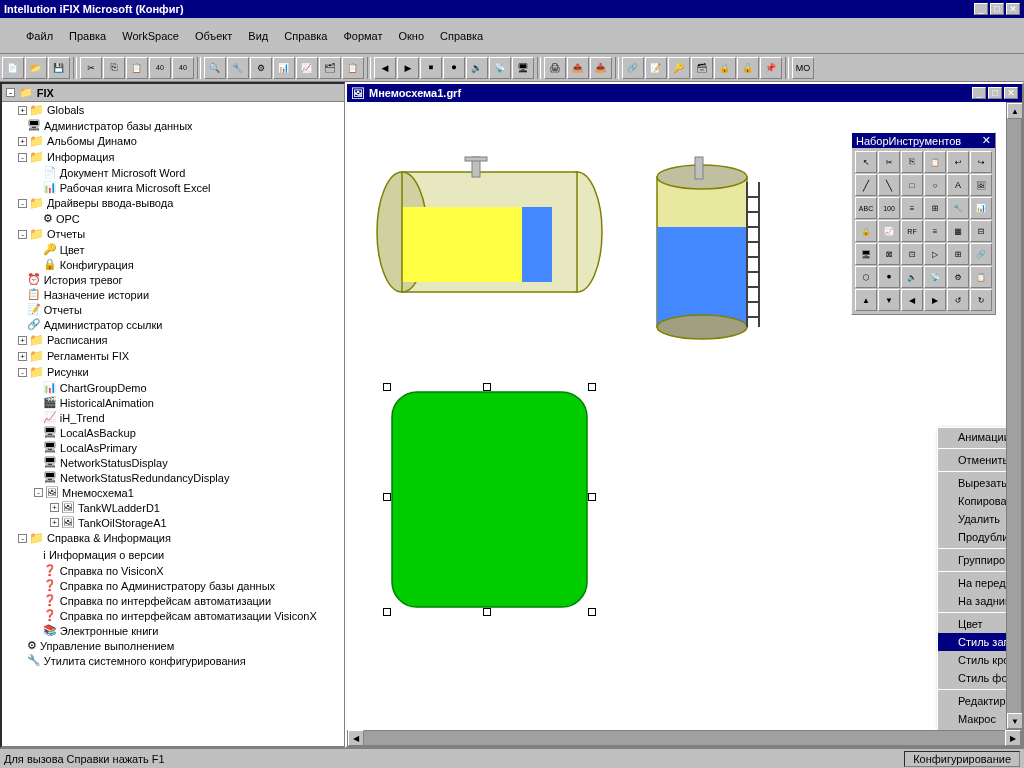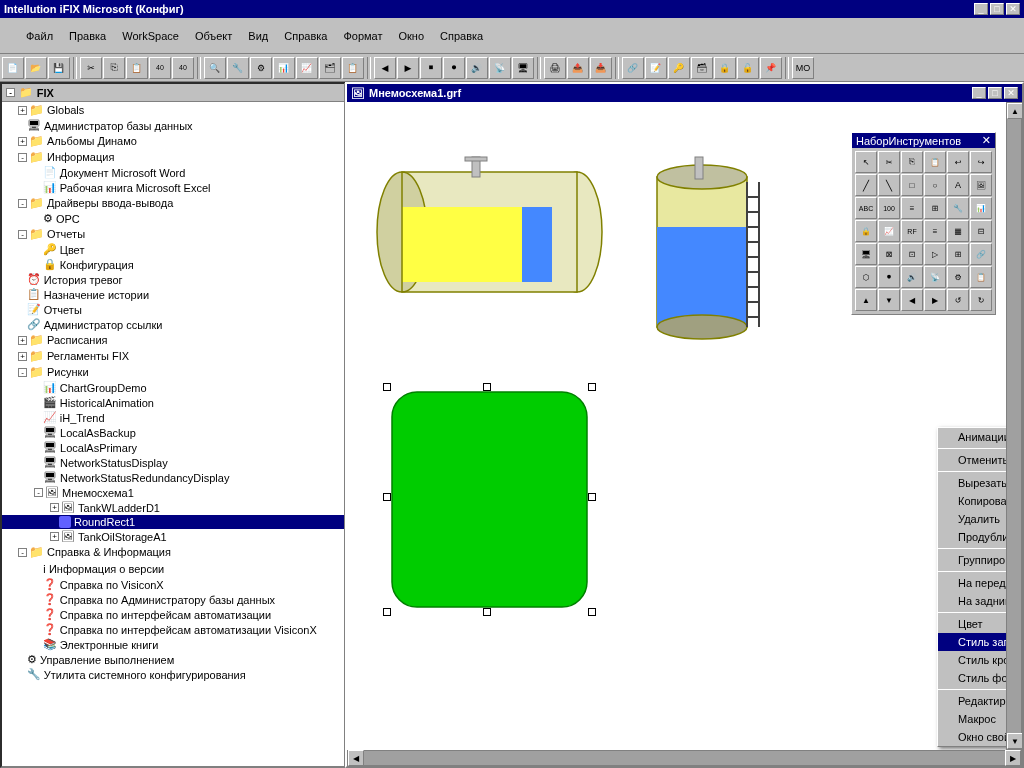--- a/index.html
+++ b/index.html
@@ -253,24 +253,20 @@
         <span style="font-size:11px;">🖥</span>&nbsp;<span>NetworkStatusRedundancyDisplay</span>
       </div>
       <div class="tree-item tree-indent-2">
         <span class="tree-expand">-</span>
         <span style="font-size:11px;">🖼</span>&nbsp;<span>Мнемосхема1</span>
       </div>
       <div class="tree-item tree-indent-3">
         <span class="tree-expand">+</span>
         <span style="font-size:11px;">🖼</span>&nbsp;<span>TankWLadderD1</span>
       </div>
-      <div class="tree-item tree-indent-3" style="background: #000080; color: white;">
-        <span style="width:9px;display:inline-block;"></span>
-        <span style="display:inline-block;width:12px;height:12px;background:#6060ff;border-radius:2px;vertical-align:middle;"></span>&nbsp;<span>RoundRect1</span>
-      </div>
       <div class="tree-item tree-indent-3">
         <span class="tree-expand">+</span>
         <span style="font-size:11px;">🖼</span>&nbsp;<span>TankOilStorageA1</span>
       </div>
       <div class="tree-item tree-indent-1">
         <span class="tree-expand">-</span>
         <span style="color:#ffcc00;font-size:12px;">📁</span>&nbsp;<span>Справка &amp; Информация</span>
       </div>
       <div class="tree-item tree-indent-2">
         <span style="width:9px;display:inline-block;"></span>
@@ -514,13 +510,17 @@
 
         <div class="scrollbar-h">
           <div class="scroll-btn">◀</div>
           <div class="scroll-track-h"></div>
           <div class="scroll-btn">▶</div>
         </div>
       </div>
     </div>
   </div>
 
+  <div class="status-bar">
+    <span class="status-left">Для вызова Справки нажать F1</span>
+    <div class="status-right">Конфигурирование</div>
+  </div>
 </div>
 
 </body></html>

